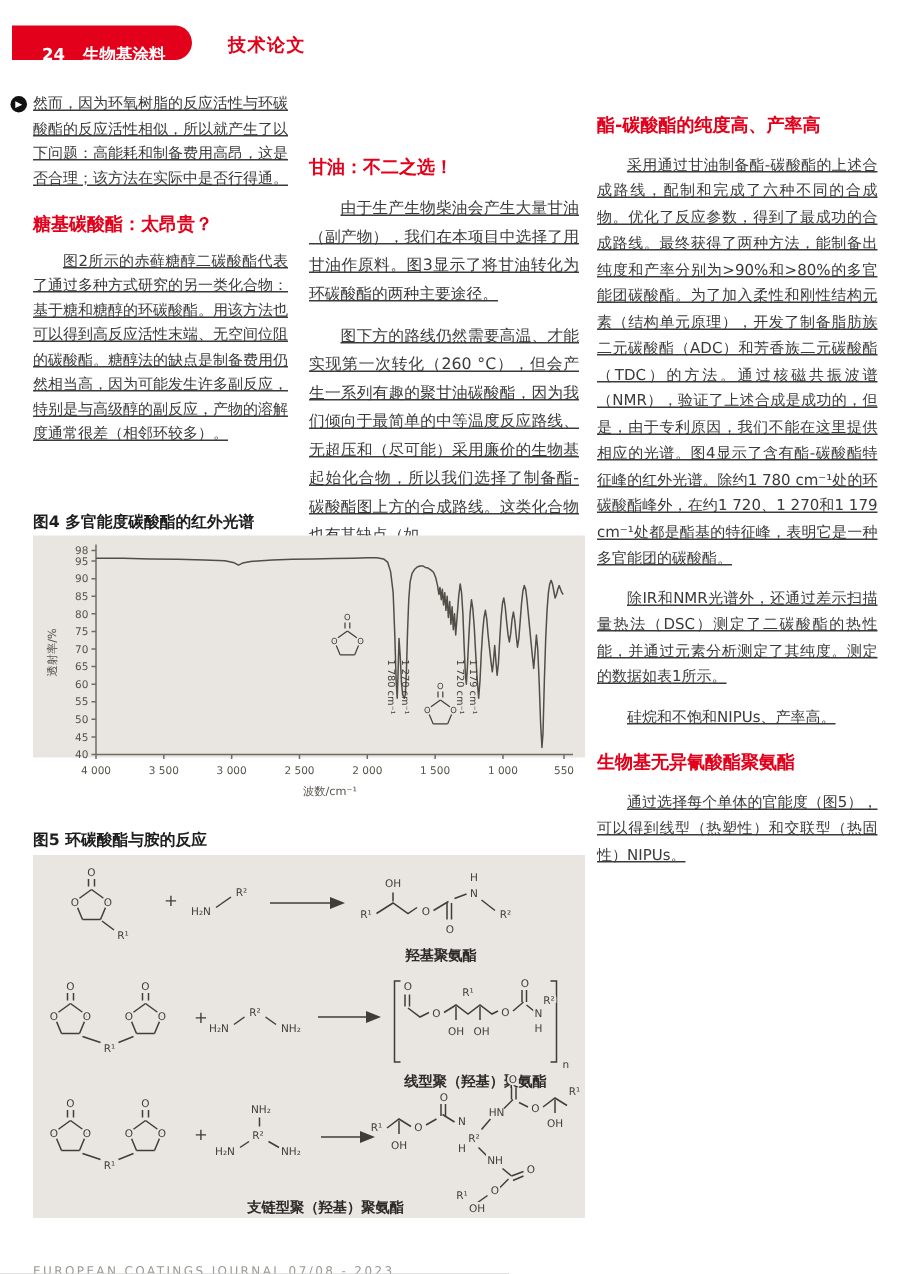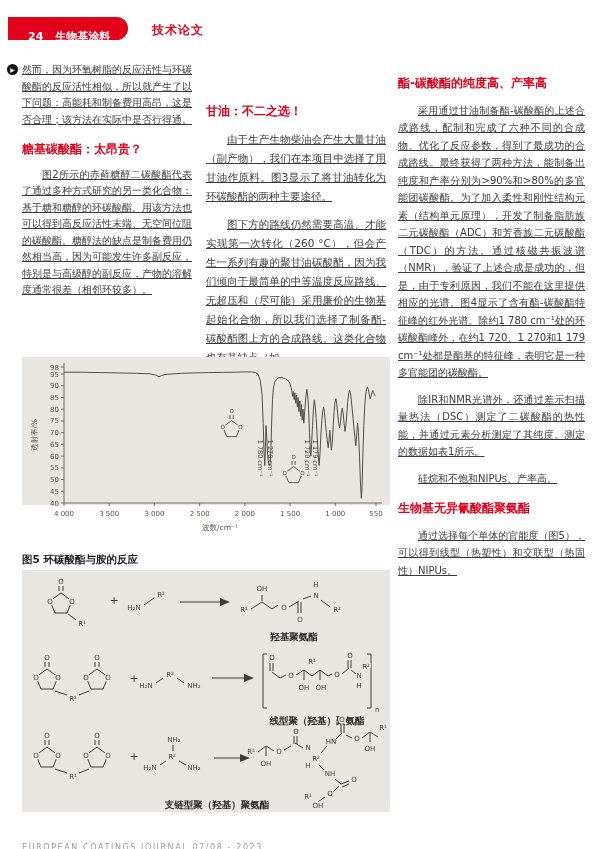--- a/index.html
+++ b/index.html
@@ -100,20 +100,21 @@
 
   <div class="col col3">
     <h3 class="red">酯-碳酸酯的纯度高、产率高</h3>
     <p class="ind">采用通过甘油制备酯-碳酸酯的上述合成路线，配制和完成了六种不同的合成物。优化了反应参数，得到了最成功的合成路线。最终获得了两种方法，能制备出纯度和产率分别为&gt;90%和&gt;80%的多官能团碳酸酯。为了加入柔性和刚性结构元素（结构单元原理），开发了制备脂肪族二元碳酸酯（ADC）和芳香族二元碳酸酯（TDC）的方法。通过核磁共振波谱（NMR），验证了上述合成是成功的，但是，由于专利原因，我们不能在这里提供相应的光谱。图4显示了含有酯-碳酸酯特征峰的红外光谱。除约1 780 cm⁻¹处的环碳酸酯峰外，在约1 720、1 270和1 179 cm⁻¹处都是酯基的特征峰，表明它是一种多官能团的碳酸酯。</p>
     <p class="ind">除IR和NMR光谱外，还通过差示扫描量热法（DSC）测定了二碳酸酯的热性能，并通过元素分析测定了其纯度。测定的数据如表1所示。</p>
     <p class="ind">硅烷和不饱和NIPUs、产率高。</p>
     <h3 class="red">生物基无异氰酸酯聚氨酯</h3>
     <p class="ind">通过选择每个单体的官能度（图5），可以得到线型（热塑性）和交联型（热固性）NIPUs。</p>
   </div>
 
+  <div class="figcap" id="fig4-cap">图4 多官能度碳酸酯的红外光谱</div>
   <div class="panel" id="fig4-panel">
     <svg id="ir-chart" width="368" height="184" viewBox="0 0 368 184">
       <use href="#cc-ring" transform="translate(196,50) scale(0.8)"></use>
       <use href="#cc-ring" transform="translate(258,96) scale(0.8)"></use>
     <line x1="42" y1="146" x2="360" y2="146" class="axis"></line>
         <line x1="42" y1="6" x2="42" y2="146" class="axis"></line>
         <line x1="39" y1="10" x2="42" y2="10" class="axis"></line>
         <text x="37" y="12.5" class="tick ty">98</text>
         <line x1="39" y1="17.03448275862069" x2="42" y2="17.03448275862069" class="axis"></line>
         <text x="37" y="19.53448275862069" class="tick ty">95</text>

